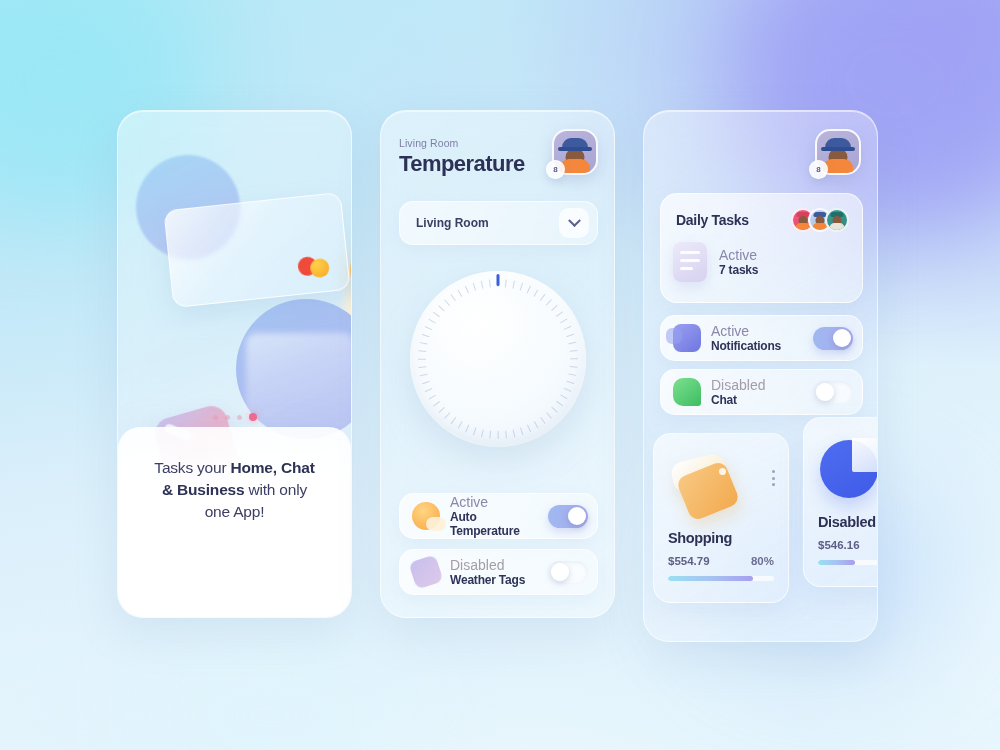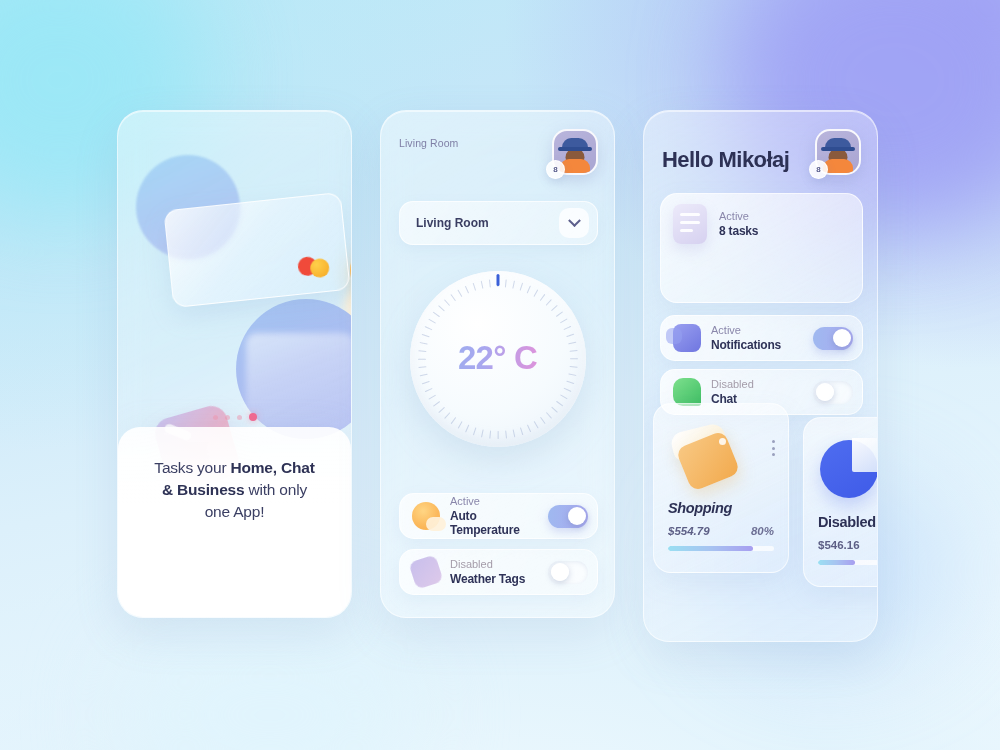--- a/index.html
+++ b/index.html
@@ -182,21 +182,21 @@
   }
   .tr-icon { width: 28px; height: 28px; border-radius: 9px; margin-right: 10px; position: relative; flex: none; filter: blur(0.3px); }
   .ti-sun { background: radial-gradient(circle at 40% 32%, #ffd279 0%, #fbb14c 62%, #f8a63c 100%); border-radius: 50%; opacity: 0.92; }
   .ti-sun::after { content:""; position:absolute; right:-6px; bottom:-1px; width:20px; height:14px; border-radius:10px; background: rgba(255,240,215,0.92); }
   .ti-tag { background: linear-gradient(145deg, #c8bfec 0%, #ddc9ea 100%); transform: rotate(-18deg); border-radius: 8px; }
   .ti-bell { background: linear-gradient(140deg, #9aa0f0 0%, #6f76e0 100%); border-radius: 8px; }
   .ti-bell::after { content:""; position:absolute; left:-7px; top:4px; width:16px; height:16px; border-radius:6px; background: rgba(150,160,240,0.55); }
   .ti-chat { background: linear-gradient(140deg, #7ee08e 0%, #3dbd62 100%); border-radius: 10px 10px 3px 10px; }
 
   .tr-texts { flex: 1; min-width: 0; }
-  .tr-state { font-size: 11px; color: #8a87ab; line-height: 1.2; }
+  .tr-state { font-size: 14px; color: #8a87ab; line-height: 1.2; }
   .tr-state.disabled { color: #a49ca9; }
   .tr-name { font-size: 12px; font-weight: 700; color: #2f3358; letter-spacing: -0.2px; }
 
   .switch { width: 40px; height: 23px; border-radius: 13px; position: relative; flex: none; cursor: pointer; }
   .switch.on { background: linear-gradient(95deg, #9fb9f0 0%, #a9a9ef 100%); box-shadow: 0 4px 10px rgba(150,160,230,0.35); }
   .switch.off { background: rgba(255,255,255,0.55); box-shadow: inset 0 1px 4px rgba(160,180,210,0.25); }
   .knob { position: absolute; top: 2.5px; width: 18px; height: 18px; border-radius: 50%; background: #ffffff; box-shadow: 0 2px 6px rgba(90,110,160,0.30); }
   .switch.on .knob { right: 2.5px; }
   .switch.off .knob { left: 2.5px; background: rgba(255,255,255,0.92); }
 
@@ -299,20 +299,21 @@
         <span>Tasks your </span><b>Home, Chat</b><br>
         <b>&amp; Business</b><span> with only</span><br>
         <span>one App!</span>
       </div>
     </div>
   </div>
 
   <div class="panel" id="panel-2">
     <div class="p2-head">
       <div class="eyebrow">Living Room</div>
+      <div class="big-title">Temperature</div>
     </div>
 
     <div class="avatar-wrap">
       <div class="avatar-sq">
         <span class="av-face"></span>
         <span class="av-hat"></span>
         <span class="av-body"></span>
       </div>
       <div class="badge">8</div>
     </div>
@@ -382,21 +383,20 @@
           <i class="tick" style="transform: translateX(-50%) rotate(312deg);"></i>
           <i class="tick" style="transform: translateX(-50%) rotate(318deg);"></i>
           <i class="tick" style="transform: translateX(-50%) rotate(324deg);"></i>
           <i class="tick" style="transform: translateX(-50%) rotate(330deg);"></i>
           <i class="tick" style="transform: translateX(-50%) rotate(336deg);"></i>
           <i class="tick" style="transform: translateX(-50%) rotate(342deg);"></i>
           <i class="tick" style="transform: translateX(-50%) rotate(348deg);"></i>
           <i class="tick" style="transform: translateX(-50%) rotate(354deg);"></i>
           <i class="tick marker" style="transform: translateX(-50%) rotate(0deg);"></i>
         </div>
-      <div class="dial-temp">22° C</div>
     </div>
 
     <div class="toggle-row" style="top:382px;">
       <span class="tr-icon ti-sun"></span>
       <span class="tr-texts">
         <span class="tr-state" style="display:block">Active</span>
         <span class="tr-name" style="display:block">Auto Temperature</span>
       </span>
       <span class="switch on">
           <i class="knob"></i>
@@ -409,43 +409,60 @@
         <span class="tr-state disabled" style="display:block">Disabled</span>
         <span class="tr-name" style="display:block">Weather Tags</span>
       </span>
       <span class="switch off">
           <i class="knob"></i>
         </span>
     </div>
   </div>
 
   <div class="panel" id="panel-3">
-    <div class="p2-head" style="top:34px;">
-      <div class="big-title">Hello Mikołaj</div>
-    </div>
 
     <div class="avatar-wrap">
       <div class="avatar-sq">
         <span class="av-face"></span>
         <span class="av-hat"></span>
         <span class="av-body"></span>
       </div>
       <div class="badge">8</div>
     </div>
 
     <div class="tasks-card">
+      <div class="tasks-head">
+        <span class="tasks-title">Daily Tasks</span>
+        <span class="mini-avatars">
+          <span class="mini-av ma-1">
+              <i class="ma-hat"></i>
+              <i class="ma-face"></i>
+              <i class="ma-body"></i>
+            </span>
+          <span class="mini-av ma-2">
+              <i class="ma-hat"></i>
+              <i class="ma-face"></i>
+              <i class="ma-body"></i>
+            </span>
+          <span class="mini-av ma-3">
+              <i class="ma-hat"></i>
+              <i class="ma-face"></i>
+              <i class="ma-body"></i>
+            </span>
+        </span>
+      </div>
       <div class="tasks-body">
         <span class="doc-icon">
           <i class="doc-line l1"></i>
             <i class="doc-line l2"></i>
             <i class="doc-line l3"></i>
         </span>
         <span>
           <span class="tr-state" style="display:block">Active</span>
-          <span class="tr-name" style="display:block">8 tasks</span>
+          <span class="tr-name" style="display:block">7 tasks</span>
         </span>
       </div>
     </div>
 
     <div class="row-card" style="top:204px;">
       <span class="tr-icon ti-bell"></span>
       <span class="tr-texts">
         <span class="tr-state" style="display:block">Active</span>
         <span class="tr-name" style="display:block">Notifications</span>
       </span>
@@ -458,21 +475,21 @@
       <span class="tr-icon ti-chat"></span>
       <span class="tr-texts">
         <span class="tr-state disabled" style="display:block">Disabled</span>
         <span class="tr-name" style="display:block">Chat</span>
       </span>
       <span class="switch off">
           <i class="knob"></i>
         </span>
     </div>
 
-    <div class="stat-card" style="left:9px; top:292px;font-style:italic;">
+    <div class="stat-card" style="left:9px; top:322px;">
       <span class="kebab">
           <i></i>
           <i></i>
           <i></i>
         </span>
       <div class="tag3d">
         <span class="t-a"></span>
           <span class="t-b"></span>
           <span class="t-hole"></span>
       </div>

